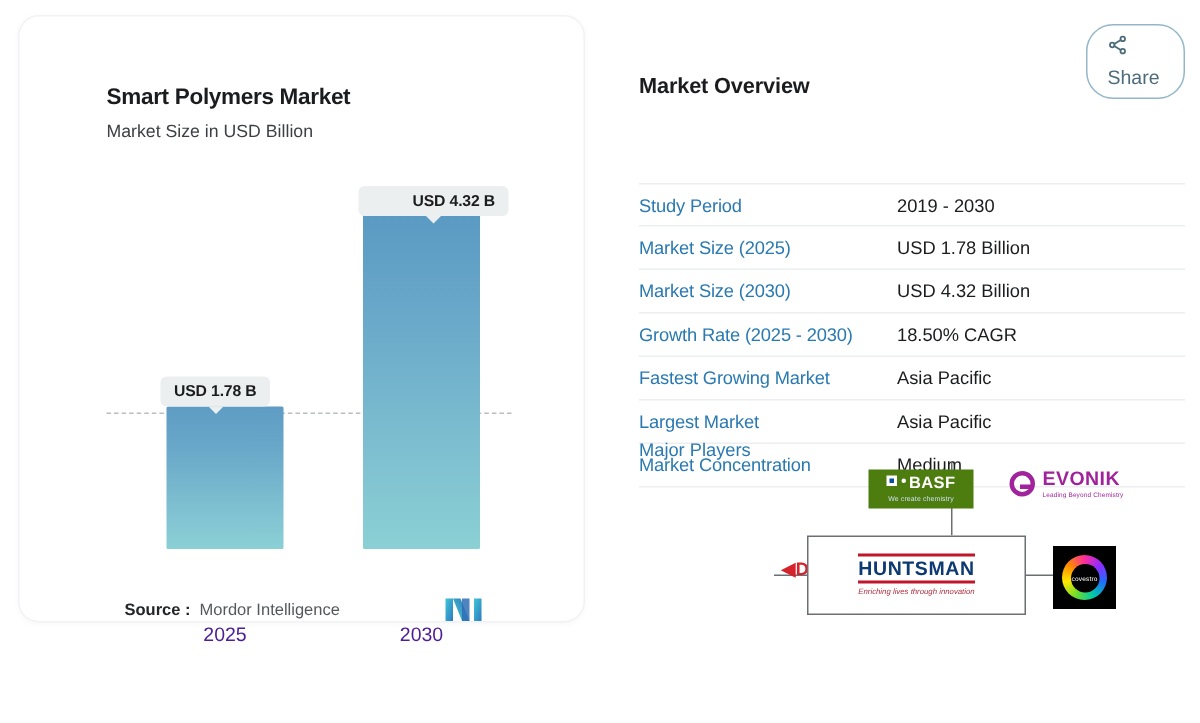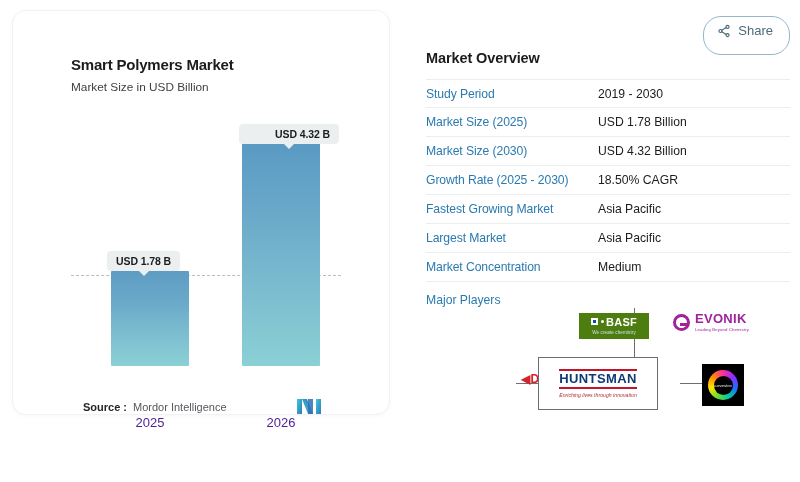--- a/index.html
+++ b/index.html
@@ -93,43 +93,44 @@
   .mi-logo {
     position: absolute; left: 283px; top: 387px;
     width: 26px; height: 17px;
   }
 
   
   .right { position: absolute; left: 424px; top: 0; width: 376px; height: 482px; }
 
   .share-btn {
     position: absolute; right: 10px; top: 16px;
-    display: flex; align-items: flex-end; gap: 7px;
-    padding: 6px 16px 16px 13px;
+    display: flex; align-items: flex-start; gap: 7px;
+    padding: 6px 16px 6px 13px;
     border: 1.3px solid #93b7c9;
     border-radius: 18px;
     background: #ffffff;
     color: #4c6b7a;
     font-size: 13px;
     cursor: pointer;
+    flex-direction: column;
   }
 
   .ov-title {
     position: absolute; left: 2px; top: 50px;
     font-size: 14.5px; font-weight: bold; color: #1b1c1e;
     letter-spacing: -0.1px;
   }
 
   .ov-table { position: absolute; left: 2px; top: 79px; width: 364px; }
   .ov-row {
     display: flex; align-items: center;
     height: 29px;
     border-bottom: 1px solid #eceef0;
   }
-  .ov-row:first-child { border-top: 1px solid #eceef0; }
+  .ov-row:first-child { border-top: 1px solid #eceef0; margin-top: 43px; }
   .ov-key {
     width: 172px; flex: 0 0 172px;
     font-size: 12.2px; color: #2a7ab0;
     letter-spacing: -0.1px;
   }
   .ov-val { font-size: 12.2px; color: #1b1c1e; }
 
   .players-label {
     position: absolute; left: 2px; top: 293px;
     font-size: 12.2px; color: #2a7ab0;
@@ -139,21 +140,21 @@
   .logos {
     position: absolute; left: 92px; top: 308px;
     width: 240px; height: 102px;
   }
 
   .vline { position: absolute; background: #6b6f73; width: 1px; }
   .hline { position: absolute; background: #6b6f73; height: 1px; }
 
   .box-huntsman {
     position: absolute; left: 22px; top: 49px;
-    width: 120px; height: 53px;
+    width: 146px; height: 53px;
     border: 1px solid #6b6f73;
     background: #ffffff;
     display: flex; flex-direction: column; align-items: center; justify-content: center;
     z-index: 3;
   }
   .huntsman-word {
     font-size: 13px; font-weight: bold; color: #0e3a74;
     letter-spacing: 0.4px;
     border-top: 2px solid #c0152a; border-bottom: 2px solid #c0152a;
     padding: 1px 0;
@@ -232,21 +233,21 @@
 
       <div class="dashline"></div>
 
       <div class="bar b2025"></div>
       <div class="bar b2030"></div>
 
       <div class="bar-label l2025">USD 1.78 B</div>
       <div class="bar-label l2030">USD 4.32 B</div>
 
       <div class="xtick t2025">2025</div>
-      <div class="xtick t2030">2026</div>
+      <div class="xtick t2030">2030</div>
     </div>
 
     <div class="source-row">
       <span class="source-lbl">Source :</span>
       <span>Mordor Intelligence</span>
     </div>
 
     <svg class="mi-logo" viewBox="0 0 52 34">
       <defs>
         <linearGradient id="mi1" x1="0" y1="0" x2="1" y2="1">

